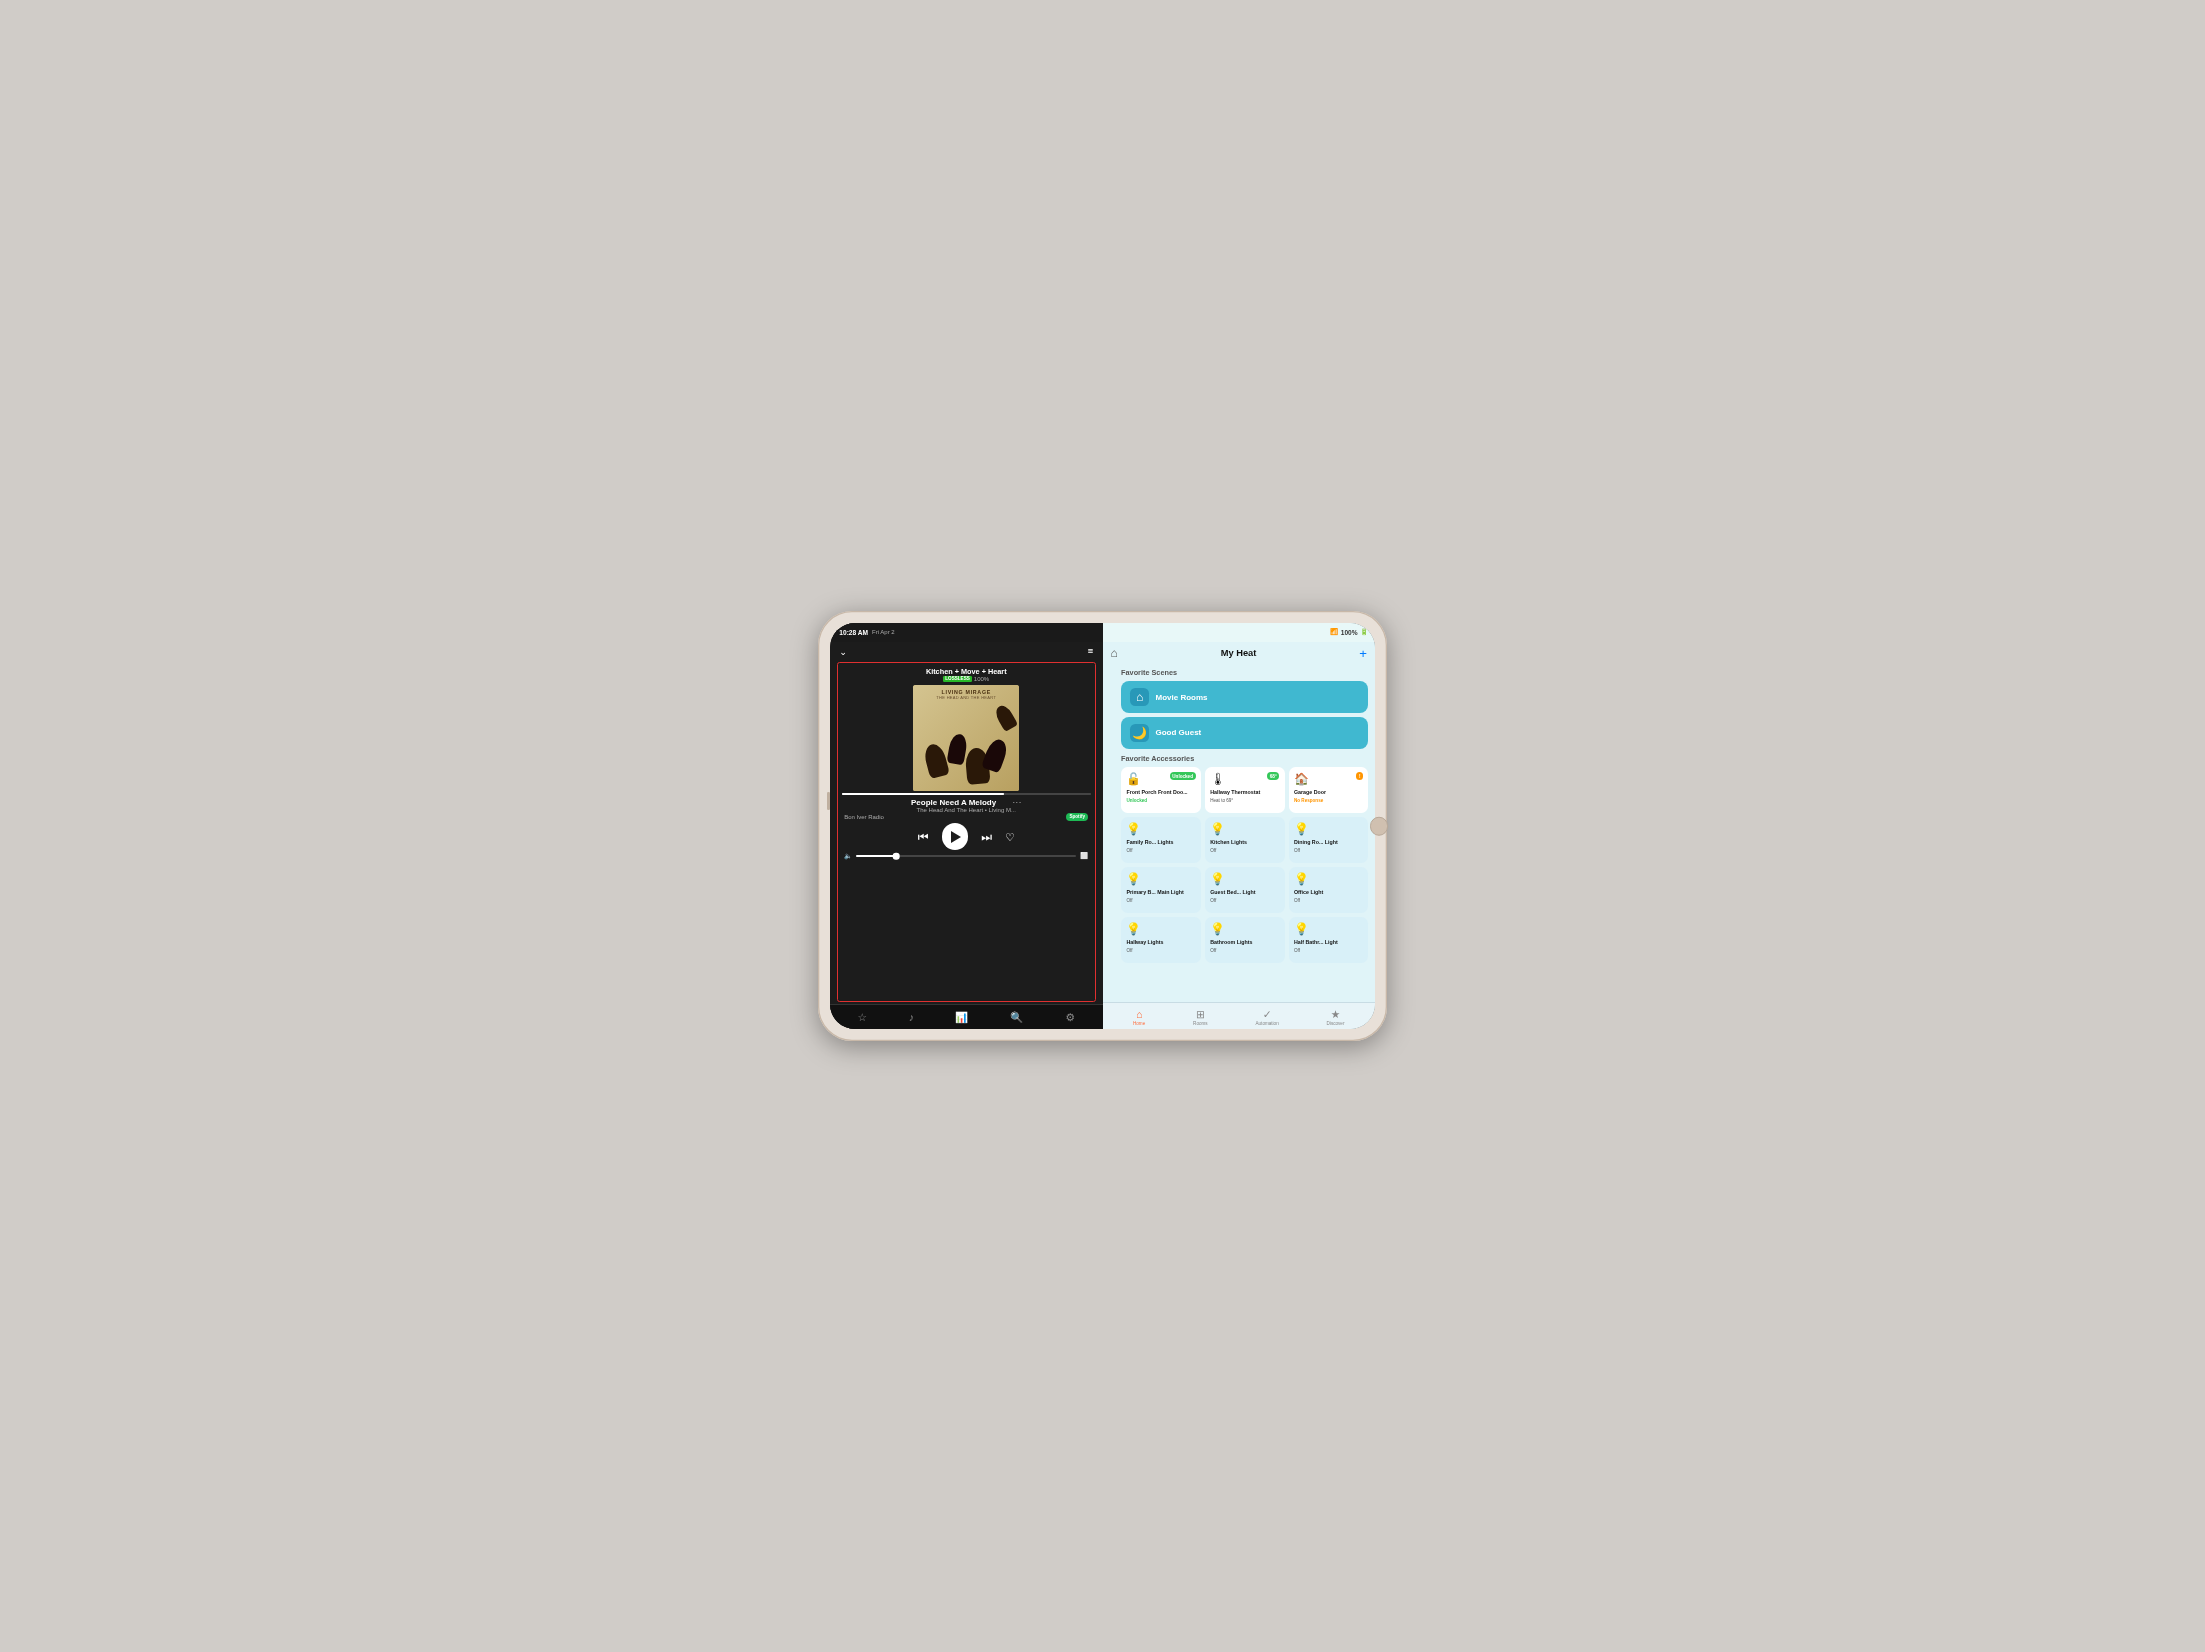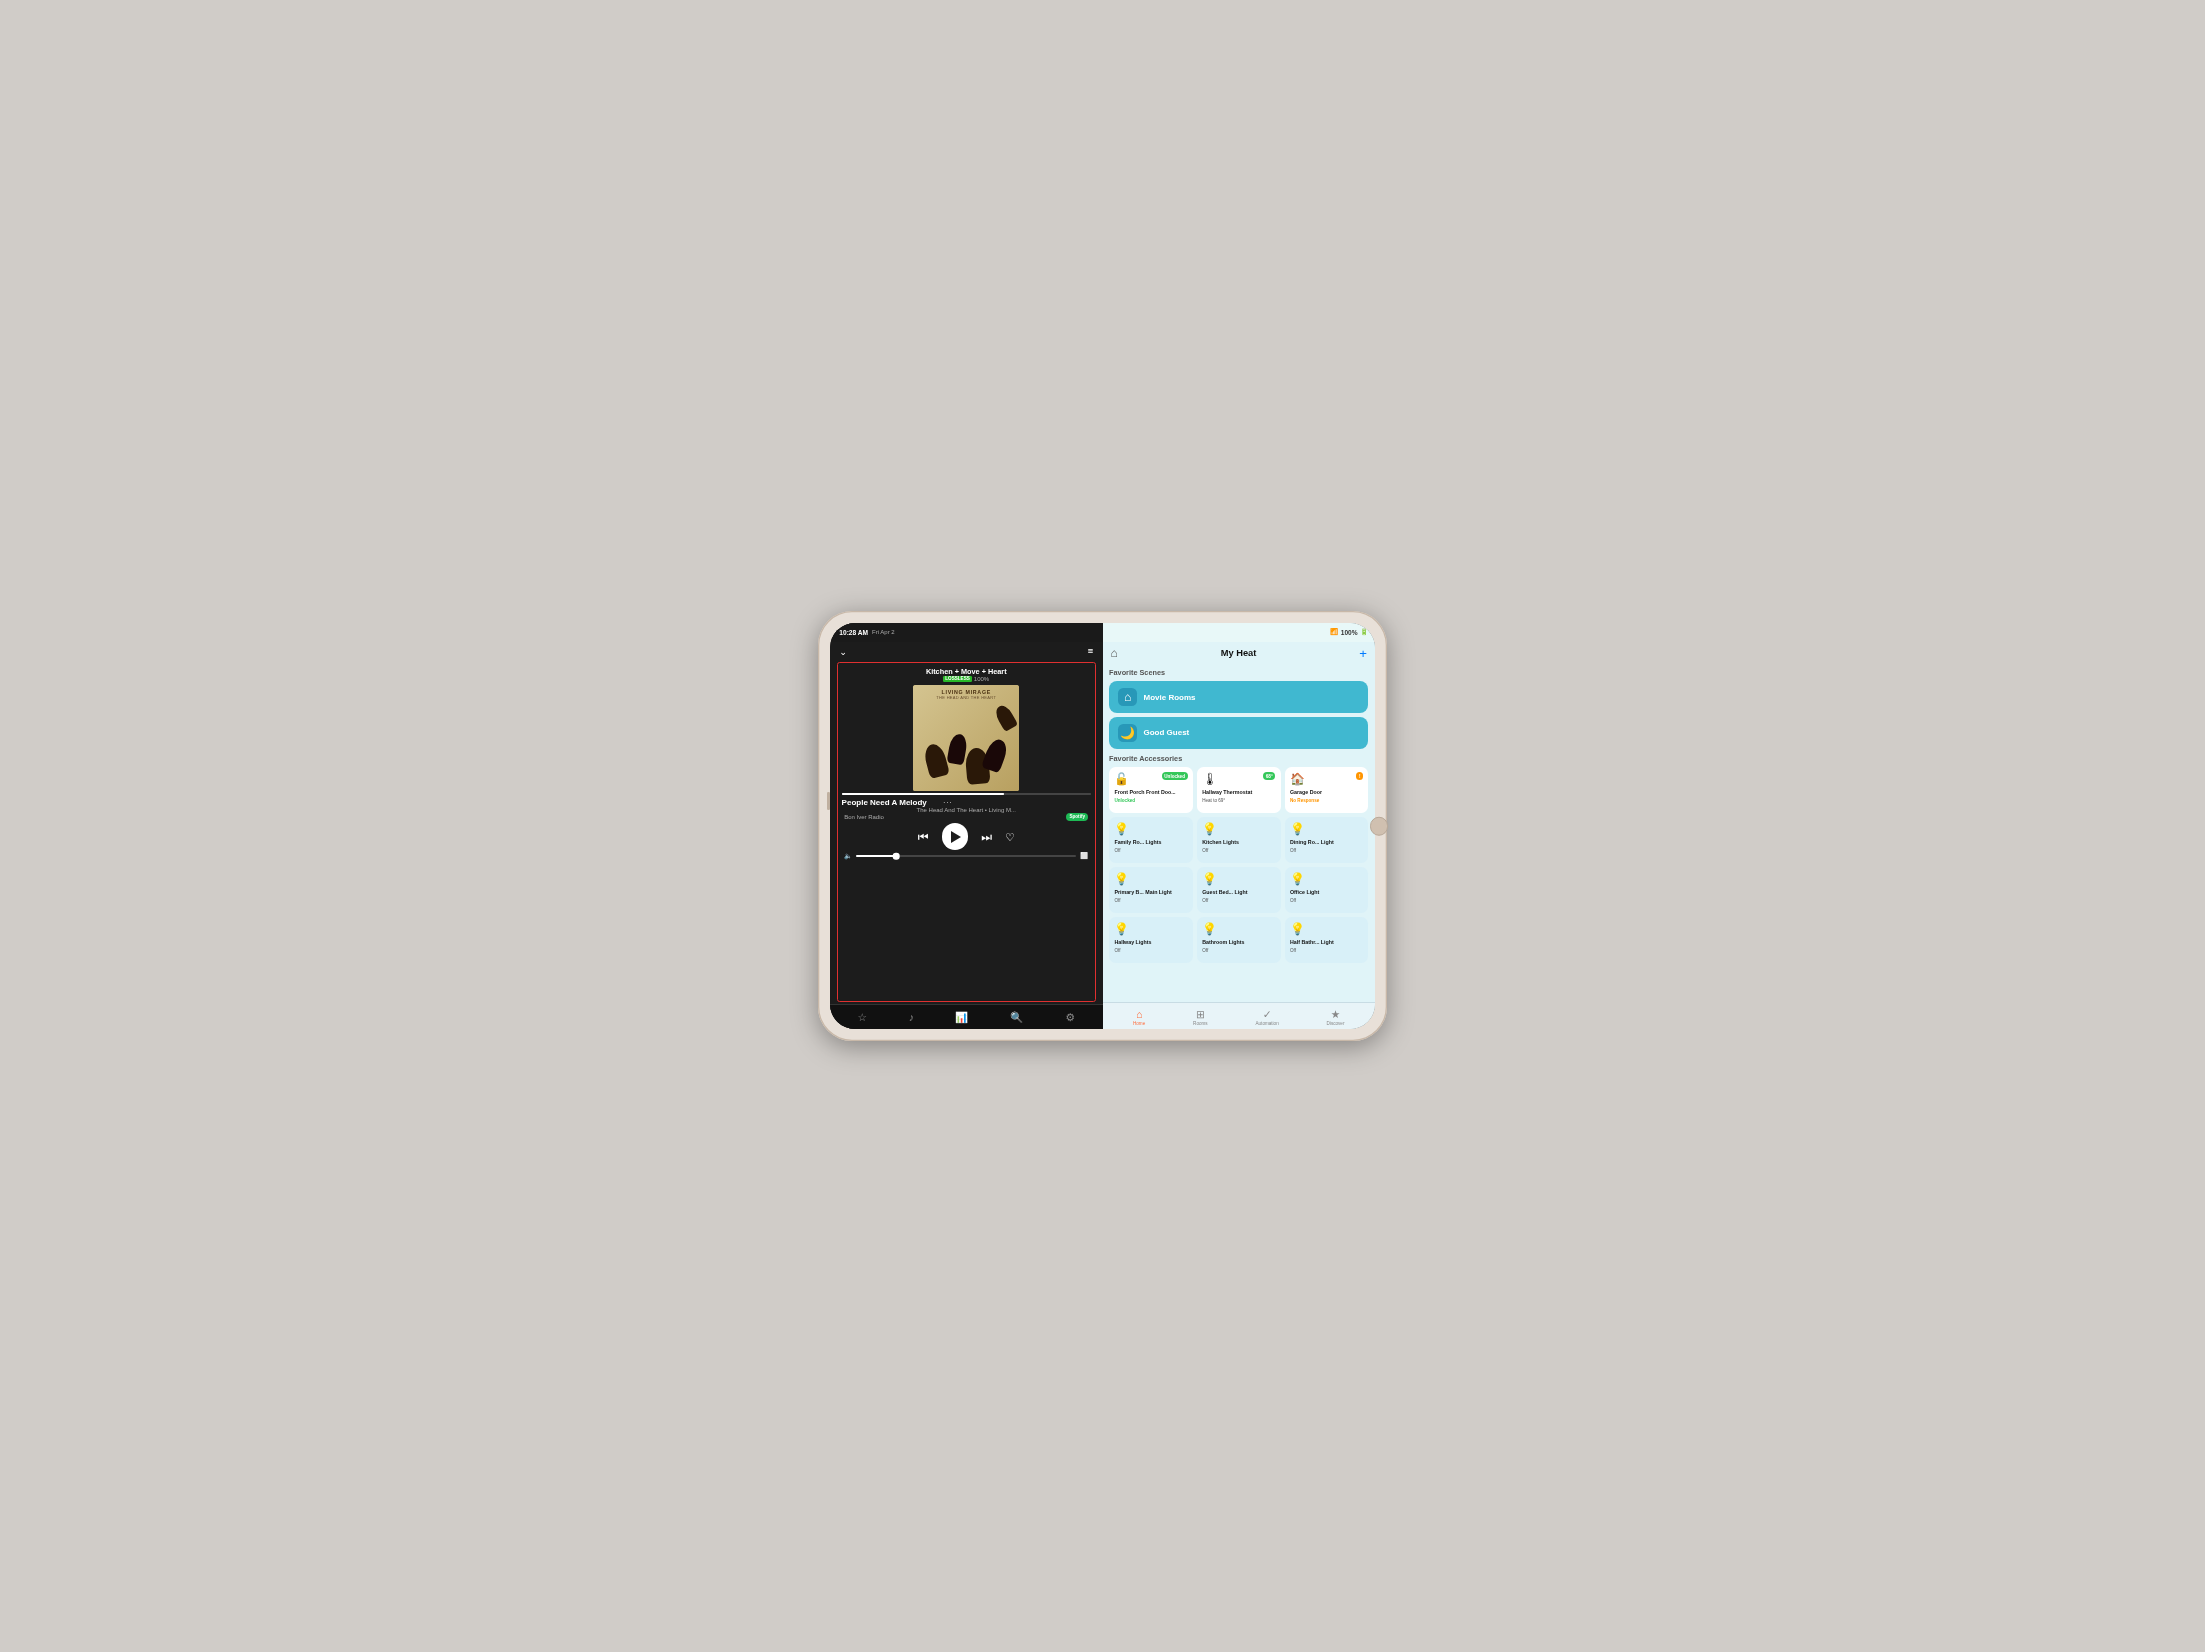--- a/index.html
+++ b/index.html
@@ -217,20 +217,21 @@
     }
 
     .song-info {
       text-align: center;
       width: 100%;
     }
 
     .song-info .song-title-row {
       display: flex;
       align-items: center;
+      justify-content: center;
       gap: 16px;
     }
 
     .song-info .song-name {
       font-size: 8px;
       font-weight: 700;
       color: #fff;
     }
 
     .song-info .more-btn {
@@ -389,20 +390,21 @@
     .home-header .add-btn {
       font-size: 13.2px;
       color: #007aff;
       cursor: pointer;
     }
 
     .home-scroll {
       flex: 1;
       overflow-y: auto;
       padding: 2.6px 6.6px 5.3px;
+      margin-left: 12px;
     }
 
     .section-title {
       font-size: 7.3px;
       font-weight: 600;
       color: #555;
       margin: 2.6px 0 4px;
     }
 
     .scenes-grid {

